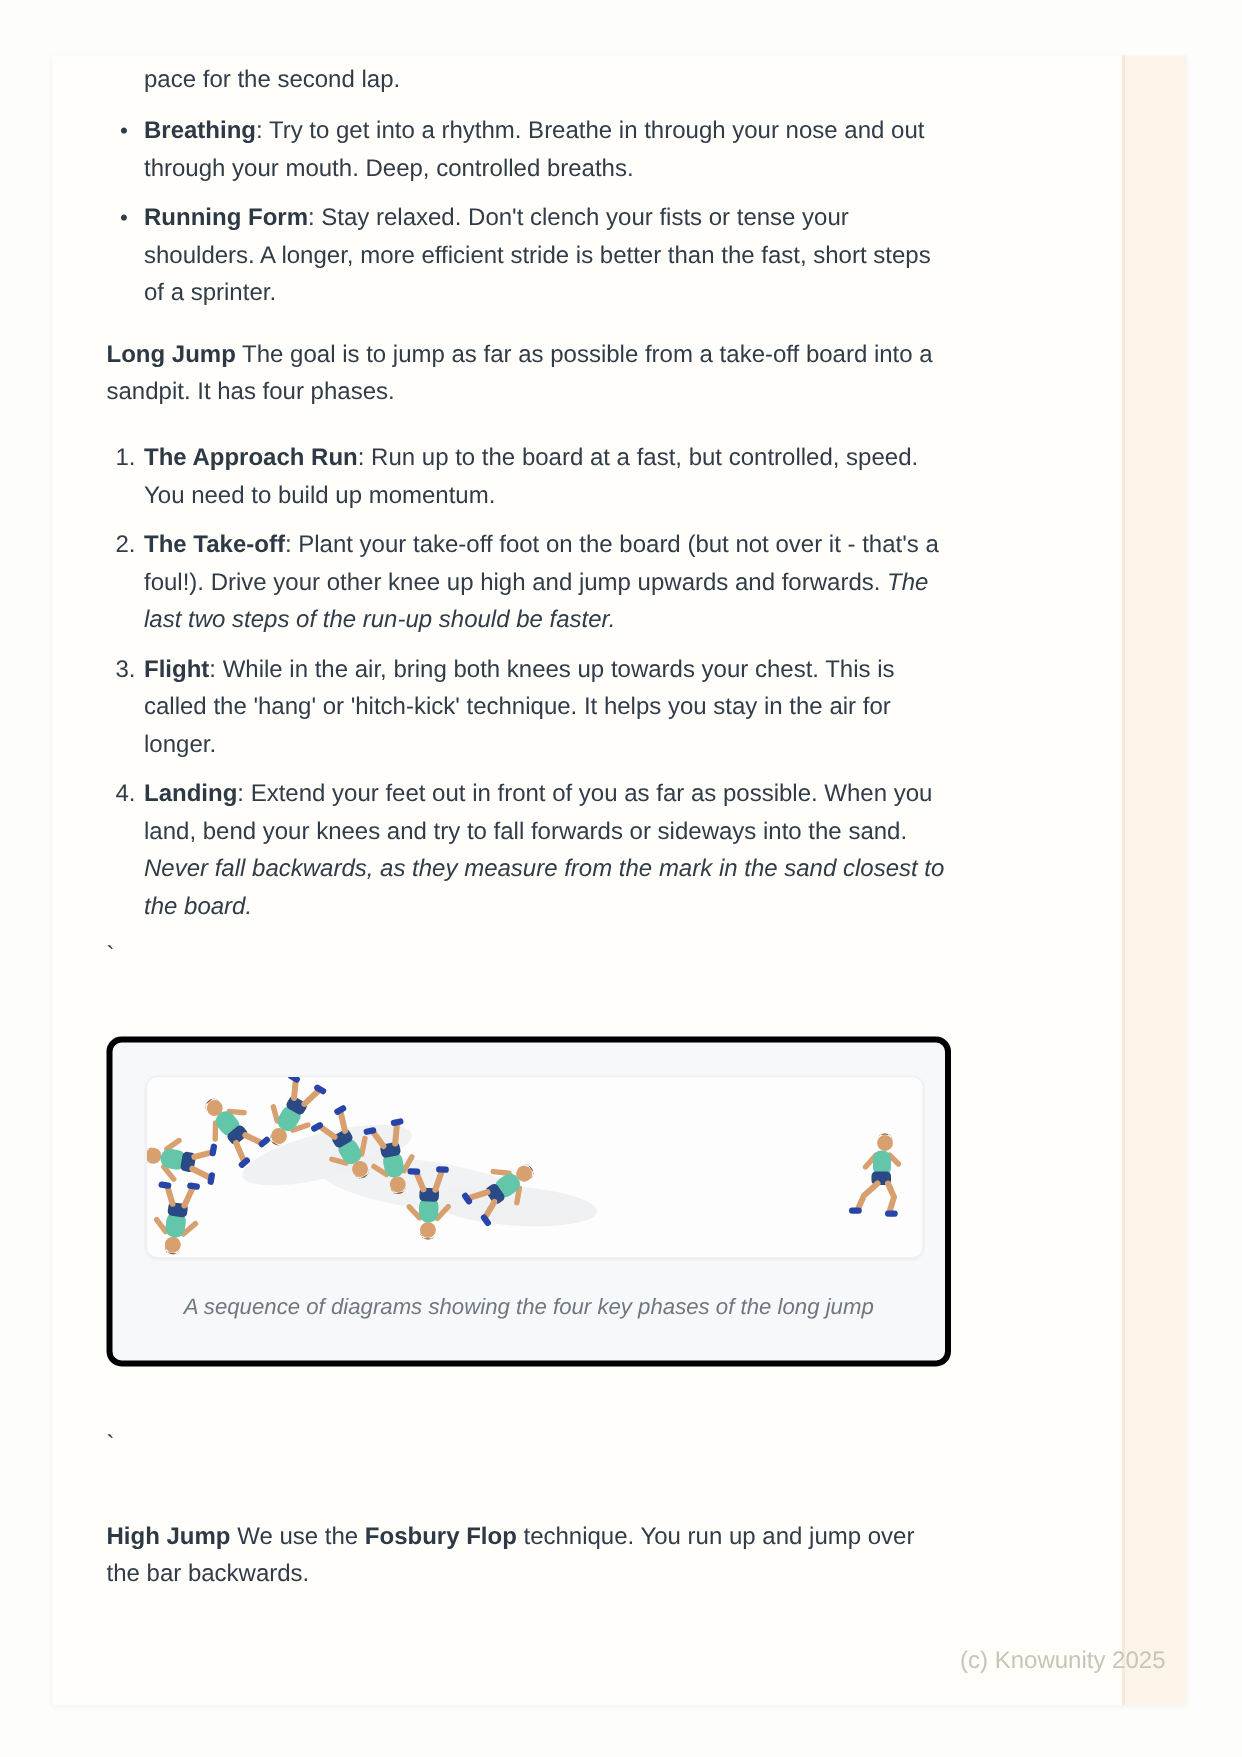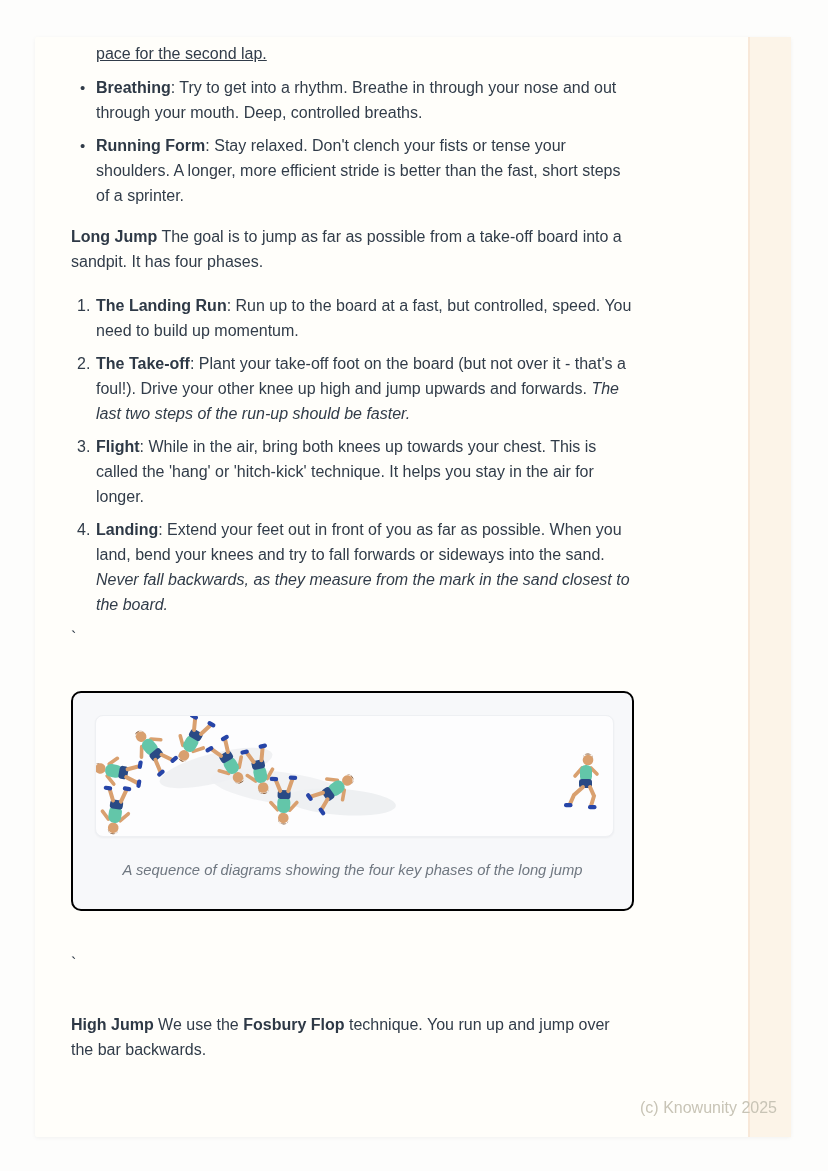--- a/index.html
+++ b/index.html
@@ -27,21 +27,21 @@
     border-left:2px solid #f8e8d8;
   }
   .content{
     position:absolute;
     left:36px;top:4px;
     width:563px;
     font-size:16px;
     line-height:25px;
   }
   p{margin:0;}
-  .continuation{padding-left:25px;text-decoration:underline;}
+  .continuation{padding-left:25px;}
   b,.bold{font-weight:700;color:#2e3946;}
   .italic{font-style:italic;}
   ul.bullets, ol.numbered{
     list-style:none;
     margin:9px 0 0 0;
     padding:0;
   }
   ul.bullets li, ol.numbered li{
     position:relative;
     padding-left:25px;
@@ -68,21 +68,21 @@
   .backtick-line{
     margin-top:8px;
     font-size:16px;
     line-height:25px;
   }
   .figure-card{
     margin-top:41px;
     width:563px;
     height:220px;
     background:#f7f8fa;
-    border:2px solid #000000;
+    border:4px solid #000000;
     border-radius:10px;
     box-sizing:border-box;
     padding:22px;
   }
   .figure-panel{
     width:519px;
     height:122px;
     box-sizing:border-box;
     background:#fdfdfe;
     border:1px solid #eef0f3;
@@ -132,21 +132,21 @@
     </ul>
 
 
     <p class="para">
       <span class="bold">Long Jump</span><span> The goal is to jump as far as possible from a take-off board into a sandpit. It has four phases.</span>
     </p>
 
     <ol class="numbered">
       <li>
         <span class="marker">1.</span>
-        <span class="bold">The Landing Run</span><span>: Run up to the board at a fast, but controlled, speed. You need to build up momentum.</span><span class="italic"></span>
+        <span class="bold">The Approach Run</span><span>: Run up to the board at a fast, but controlled, speed. You need to build up momentum.</span><span class="italic"></span>
       </li>
       <li>
         <span class="marker">2.</span>
         <span class="bold">The Take-off</span><span>: Plant your take-off foot on the board (but not over it - that's a foul!). Drive your other knee up high and jump upwards and forwards. </span><span class="italic">The last two steps of the run-up should be faster.</span>
       </li>
       <li>
         <span class="marker">3.</span>
         <span class="bold">Flight</span><span>: While in the air, bring both knees up towards your chest. This is called the 'hang' or 'hitch-kick' technique. It helps you stay in the air for longer.</span><span class="italic"></span>
       </li>
       <li>

